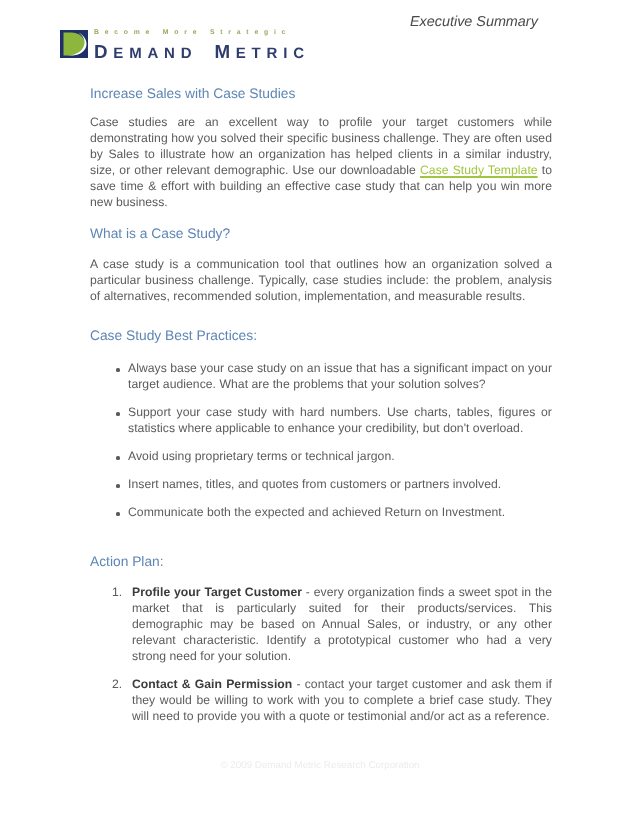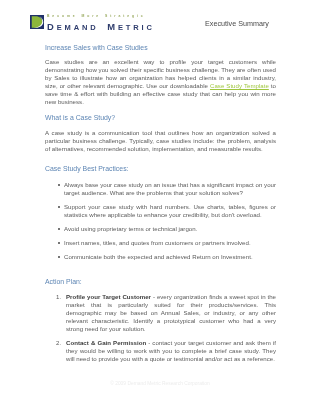--- a/index.html
+++ b/index.html
@@ -8,22 +8,22 @@
   .page{position:relative;width:320px;height:414px;background:#fff;}
 
   
   .logo-mark{position:absolute;left:30px;top:15px;width:14px;height:14px;display:block;}
   .tagline{position:absolute;left:47px;top:13.6px;font-size:3.4px;letter-spacing:2.9px;
            color:#98a95d;font-weight:bold;line-height:5px;white-space:nowrap;}
   .brand{position:absolute;left:47px;top:20px;font-weight:bold;color:#2f3d6d;
          letter-spacing:2.9px;word-spacing:3px;line-height:10px;white-space:nowrap;}
   .brand .big{font-size:9.4px;}
   .brand .sml{font-size:7.5px;}
-  .doc-title{position:absolute;left:205px;top:19px;font-size:7.2px;color:#4a4a4a;
-             line-height:9px;white-space:nowrap;}
+  .doc-title{position:absolute;left:205px;top:6px;font-size:7.2px;color:#4a4a4a;
+             line-height:9px;white-space:nowrap;font-style:italic;}
 
   
   .blk{position:absolute;left:45px;}
   h2.sec{font-size:6.9px;color:#5e86b4;font-weight:normal;margin:0;padding:0;
          line-height:8px;white-space:nowrap;}
   p.body{font-size:6.1px;color:#5b5b5b;margin:0;padding:0;text-align:justify;
          line-height:8px;letter-spacing:0.02px;}
   a.link{color:#9fc63e;text-decoration:underline;}
 
   .bullet-row{position:absolute;left:45px;}

